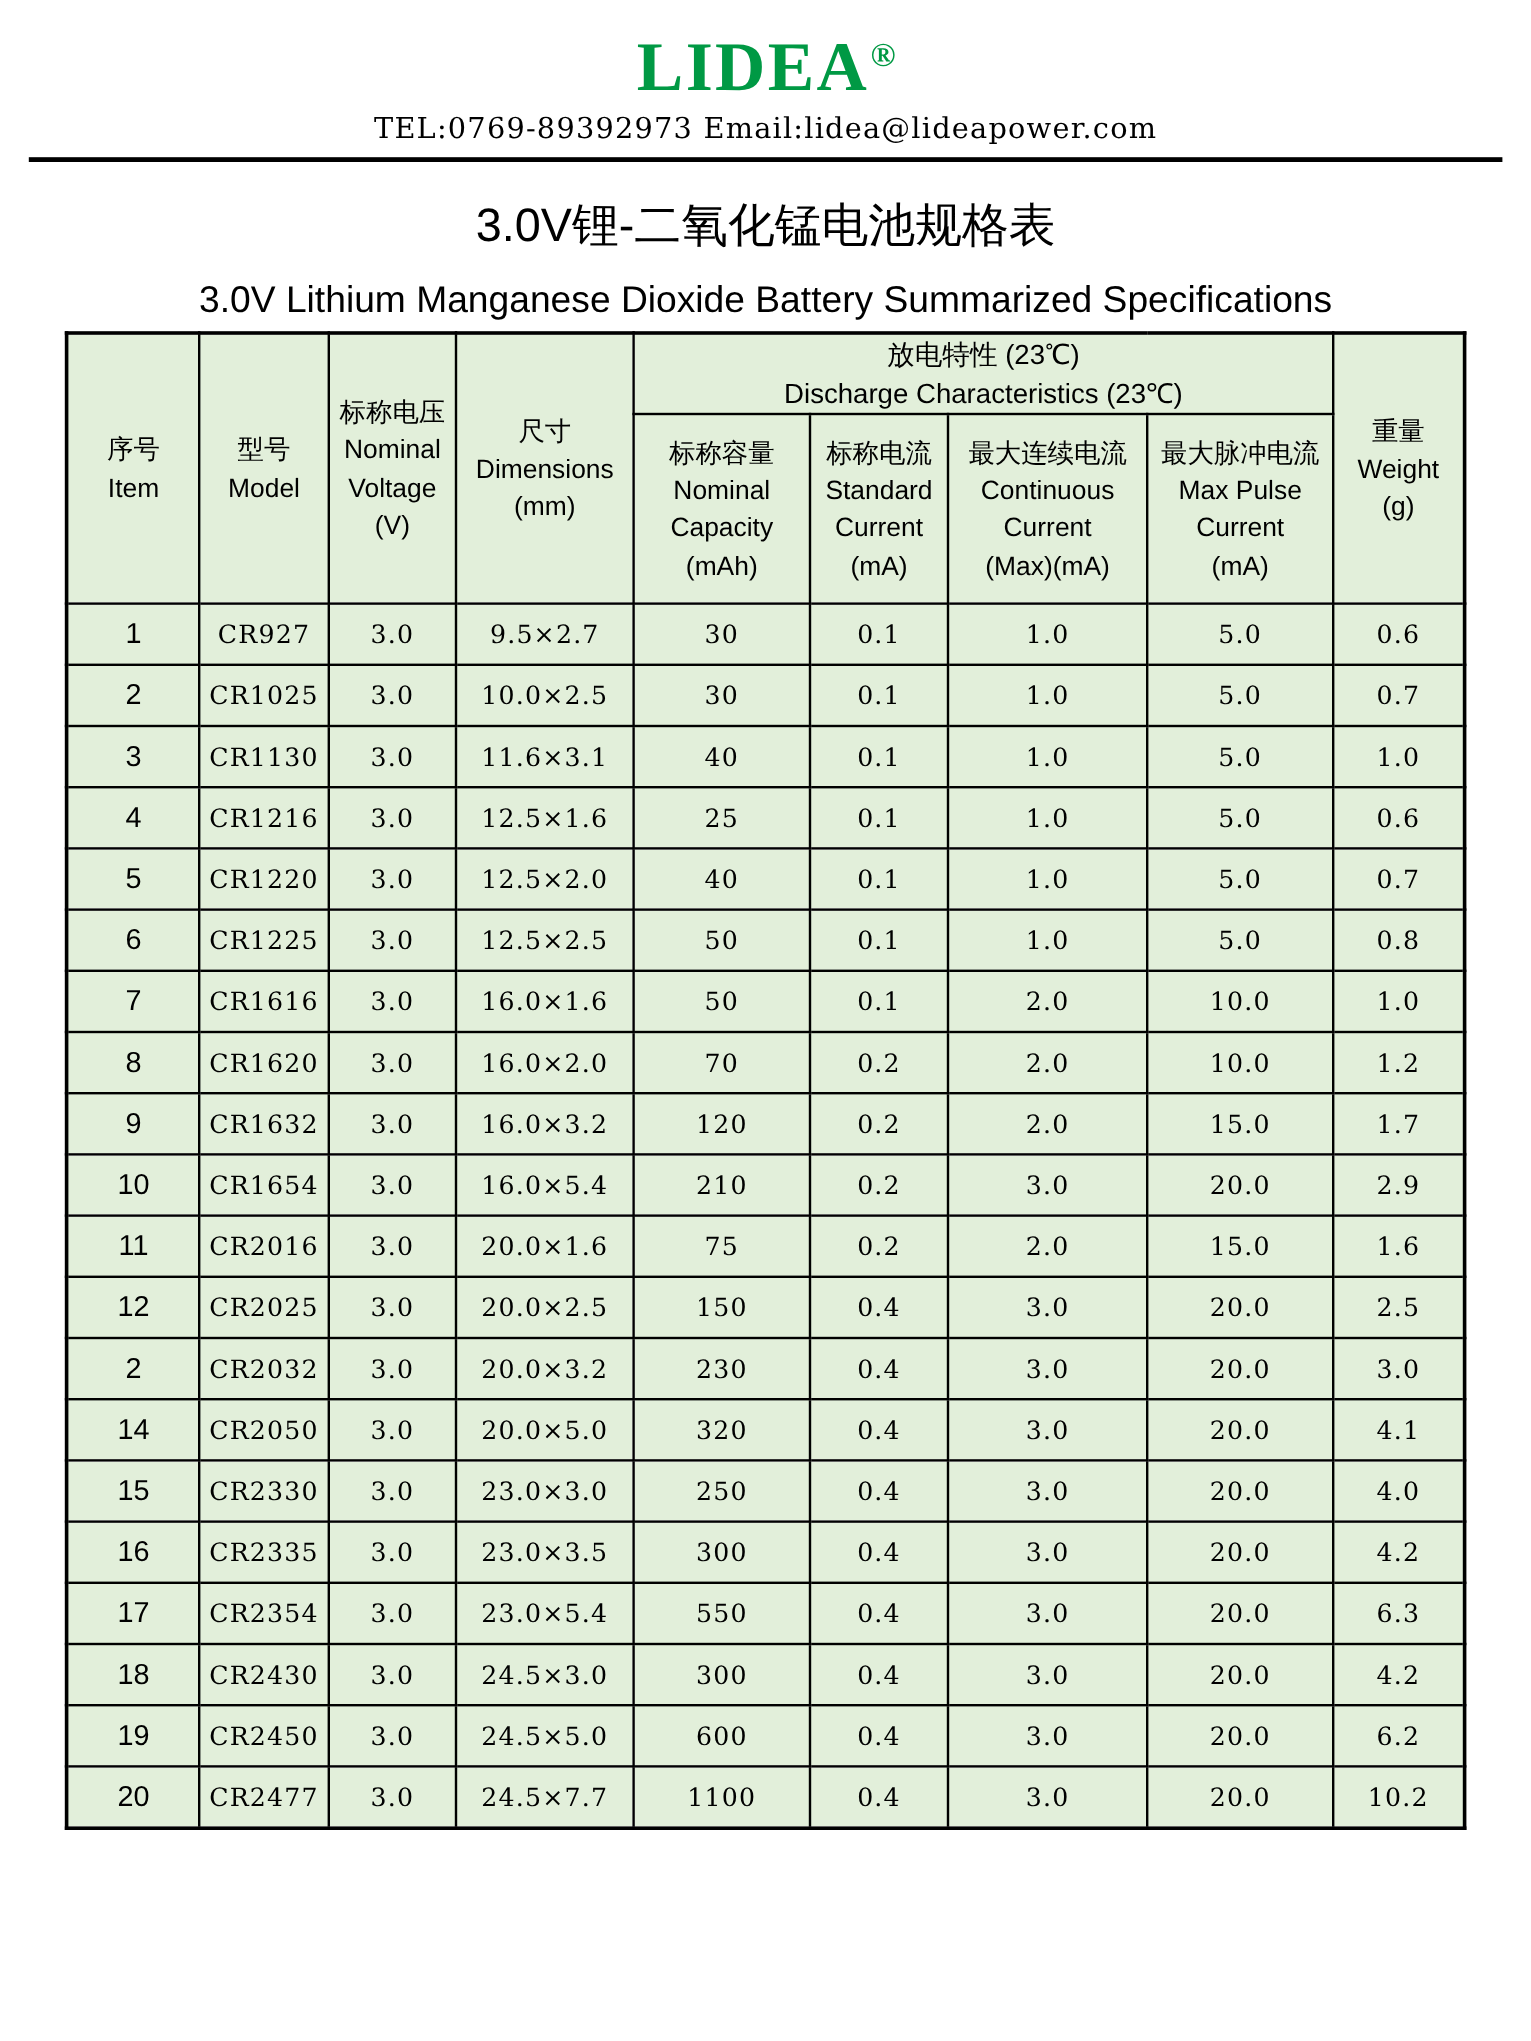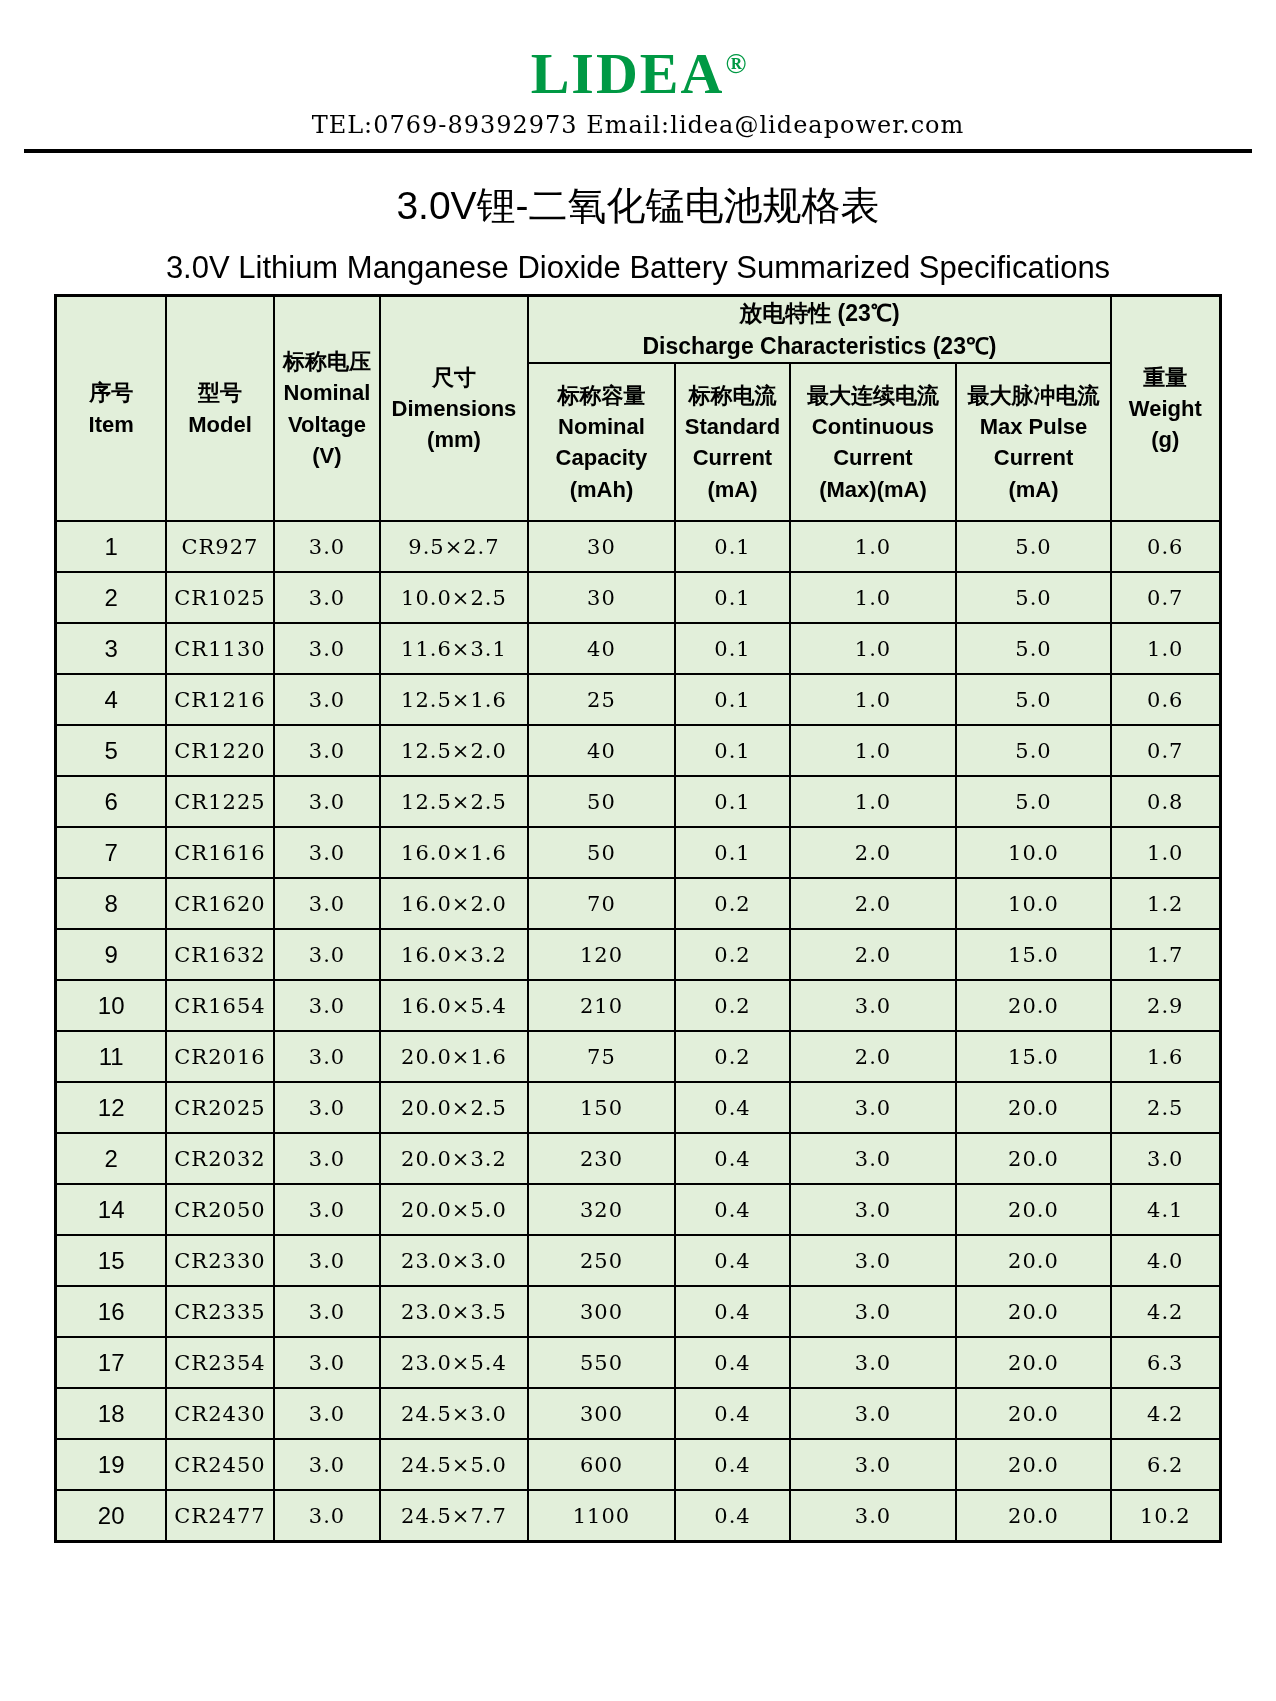--- a/index.html
+++ b/index.html
@@ -8,21 +8,21 @@
     position:relative;
     width:1276px; height:1701px;
     background:#ffffff;
     font-family:"Liberation Sans", sans-serif;
     color:#000000;
     overflow:hidden;
   }
   
   .brand-row {
     display:flex; justify-content:center; align-items:center;
-    gap:18px; padding-top:40px; white-space:nowrap;
+    gap:18px; padding-top:22px; white-space:nowrap;
   }
   .logo {
     color:#009944;
     font-family:"Liberation Serif", serif;
     font-weight:bold; font-size:58px; letter-spacing:2px;
     display:inline-block;
   }
   .reg {
     color:#009944;
     font-size:28px; font-weight:bold;
@@ -58,21 +58,21 @@
   }
   table.spec th, table.spec td {
     border:2px solid #000;
     background:#e2efda;
     text-align:center;
     vertical-align:middle;
     padding:0 2px;
     overflow:hidden;
   }
   thead th {
-    font-weight:bold;
+    font-weight:normal;
     font-size:22px;
     line-height:1.42;
     white-space:pre-line;
   }
   th.group { height:64px; font-size:23px; }
   thead tr.sub th { height:158px; }
   tbody td {
     height:51px;
     font-family:"DejaVu Serif", serif;
     font-size:21px;

